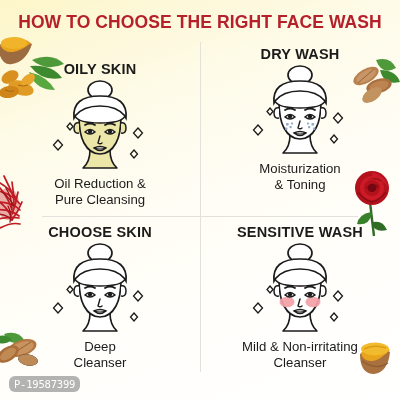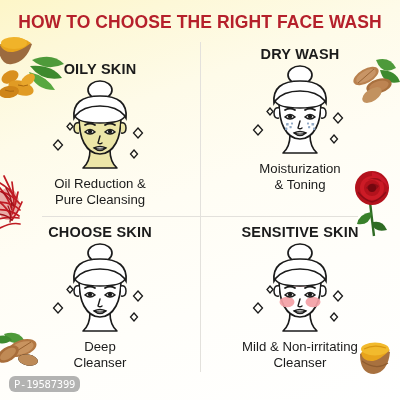--- a/index.html
+++ b/index.html
@@ -236,21 +236,21 @@
         <path d="M56 58 l-2 7 q2 1.5 4 0" fill="none" stroke="#1b1b1b" stroke-width="1.4" stroke-linecap="round"></path>
         <path d="M50 70 q6 -3 12 0 q-6 5 -12 0 z" fill="#ffffff" stroke="#1b1b1b" stroke-width="1.4"></path>
         <path d="M50 70 q6 2 12 0" fill="none" stroke="#1b1b1b" stroke-width="1.1"></path>
       </svg>
     </div>
     <div class="quad-caption">Deep
 Cleanser</div>
   </div>
 
   <div class="quad q-br">
-    <div class="quad-title">SENSITIVE SKIN</div>
+    <div class="quad-title">SENSITIVE WASH</div>
     <div class="face-wrap">
       <svg width="112" height="96" viewBox="0 0 112 96">
         <g fill="none" stroke="#1b1b1b" stroke-width="1.3">
           <path d="M14 62 l4.5 5 l-4.5 5 l-4.5 -5 z"></path>
           <path d="M94 50 l4.5 5 l-4.5 5 l-4.5 -5 z"></path>
           <path d="M90 72 l3.5 4 l-3.5 4 l-3.5 -4 z"></path>
           <path d="M26 45 l3 3.5 l-3 3.5 l-3 -3.5 z"></path>
         </g>
         <path d="M46 72 q0 12 -7 18 h34 q-7 -6 -7 -18 z" fill="#ffffff" stroke="#1b1b1b" stroke-width="1.6" stroke-linejoin="round"></path>
         <path d="M35 38 q0 -14 21 -14 q21 0 21 14 q0 18 -5 27 q-6 11 -16 11 q-10 0 -16 -11 q-5 -9 -5 -27 z" fill="#ffffff" stroke="#1b1b1b" stroke-width="1.7"></path>

